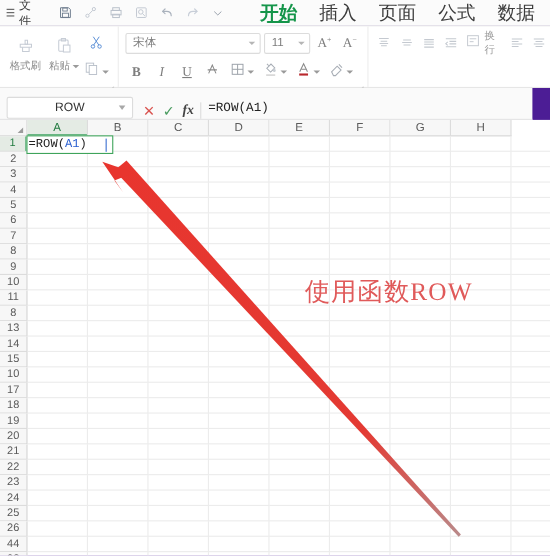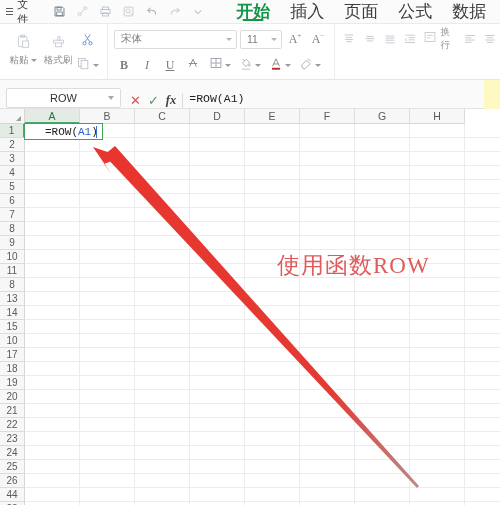--- a/index.html
+++ b/index.html
@@ -3,21 +3,21 @@
 <meta charset="utf-8">
 <style>
   * { box-sizing: border-box; margin: 0; padding: 0; }
   html, body {
     width: 500px; height: 505px;
     overflow: hidden;
     background: #fff;
     font-family: "Liberation Sans", "DejaVu Sans", sans-serif;
     -webkit-font-smoothing: antialiased;
   }
-  #app { position: relative; width: 500px; height: 505px; background: #fef9c3; }
+  #app { position: relative; width: 500px; height: 505px; background: #4c1d95; }
 
   
   .titlebar {
     position: absolute; left: 0; top: 0; width: 500px; height: 23px;
     background: #fbfbfb;
     display: flex; align-items: center;
   }
   .tb-file {
     display: flex; align-items: center; gap: 4px;
     padding: 0 7px 0 6px; height: 23px;
@@ -144,21 +144,21 @@
   }
   .rh.sel { background: #e4ebe4; color: #1f7a3e; border-right: 2px solid #4aa96c; }
   .cells { position: absolute; left: 25px; top: 15px; }
   .crow { display: flex; height: 14px; }
   .cell { width: 55px; height: 14px; border-right: 1px solid #ececec; border-bottom: 1px solid #ececec; }
 
   
   .editcell {
     position: absolute; left: 24px; top: 14px; width: 79px; height: 17px;
     background: #fff; border: 1.3px solid #3fa45b; z-index: 6;
-    display: flex; align-items: center; padding-left: 20px;
+    display: flex; align-items: center; padding-left: 1px;
     font-family: "Liberation Mono", monospace; font-size: 11px; color: #222;
     white-space: nowrap;
   }
   .editcell .ref { color: #2a5fd0; }
   .editcell .caretbar {
     position: absolute; right: 5px; top: 2px; width: 1px; height: 12px; background: #3a6ed0;
   }
   .editcell::before {
     content: ""; position: absolute; left: -1.3px; top: -1.3px; right: -1.3px; bottom: -1.3px;
     border: 1px solid #8fb8e8; pointer-events: none; opacity: .0;
@@ -247,39 +247,39 @@
       <div class="tab">视图</div>
     </div>
   </div>
 
   <div class="ribbon">
 
     <div class="rgroup clip">
       <div class="bigbtn">
         <span class="glyph">
           <svg width="17" height="17" viewBox="0 0 20 20">
+              <path d="M4 8.5h12v3.2H4z" fill="none" stroke="#c6ccd5" stroke-width="1.1"></path>
+              <path d="M6.5 11.7v4.5h7v-4.5" fill="none" stroke="#c6ccd5" stroke-width="1.1"></path>
+              <path d="M9.2 4.2h2.6v4.3H9.2z" fill="none" stroke="#c6ccd5" stroke-width="1.1"></path>
+            </svg>
+        </span>
+        <span class="cap">格式刷</span>
+      </div>
+      <div class="bigbtn">
+        <span class="glyph">
+          <svg width="17" height="17" viewBox="0 0 20 20">
               <rect x="4" y="4" width="10" height="12" rx="1" fill="none" stroke="#c6ccd5" stroke-width="1.1"></rect>
               <rect x="6.8" y="2.4" width="4.4" height="2.6" fill="none" stroke="#c6ccd5" stroke-width="1.1"></rect>
               <rect x="9" y="9.4" width="7" height="7.4" fill="#fff" stroke="#c6ccd5" stroke-width="1.1"></rect>
             </svg>
         </span>
         <span class="cap">
           <span>粘贴</span>
           <span class="caret"></span>
         </span>
-      </div>
-      <div class="bigbtn">
-        <span class="glyph">
-          <svg width="17" height="17" viewBox="0 0 20 20">
-              <path d="M4 8.5h12v3.2H4z" fill="none" stroke="#c6ccd5" stroke-width="1.1"></path>
-              <path d="M6.5 11.7v4.5h7v-4.5" fill="none" stroke="#c6ccd5" stroke-width="1.1"></path>
-              <path d="M9.2 4.2h2.6v4.3H9.2z" fill="none" stroke="#c6ccd5" stroke-width="1.1"></path>
-            </svg>
-        </span>
-        <span class="cap">格式刷</span>
       </div>
       <div class="smallcol">
         <div class="smallbtn">
           <span>
             <svg width="15" height="15" viewBox="0 0 20 20">
                 <circle cx="6" cy="15" r="2.1" fill="none" stroke="#5b8fd6" stroke-width="1.2"></circle>
                 <circle cx="14" cy="15" r="2.1" fill="none" stroke="#5b8fd6" stroke-width="1.2"></circle>
                 <path d="M13.2 13.4 6.4 3.2M6.8 13.4 13.6 3.2" stroke="#5b8fd6" stroke-width="1.2" fill="none"></path>
               </svg>
           </span>

